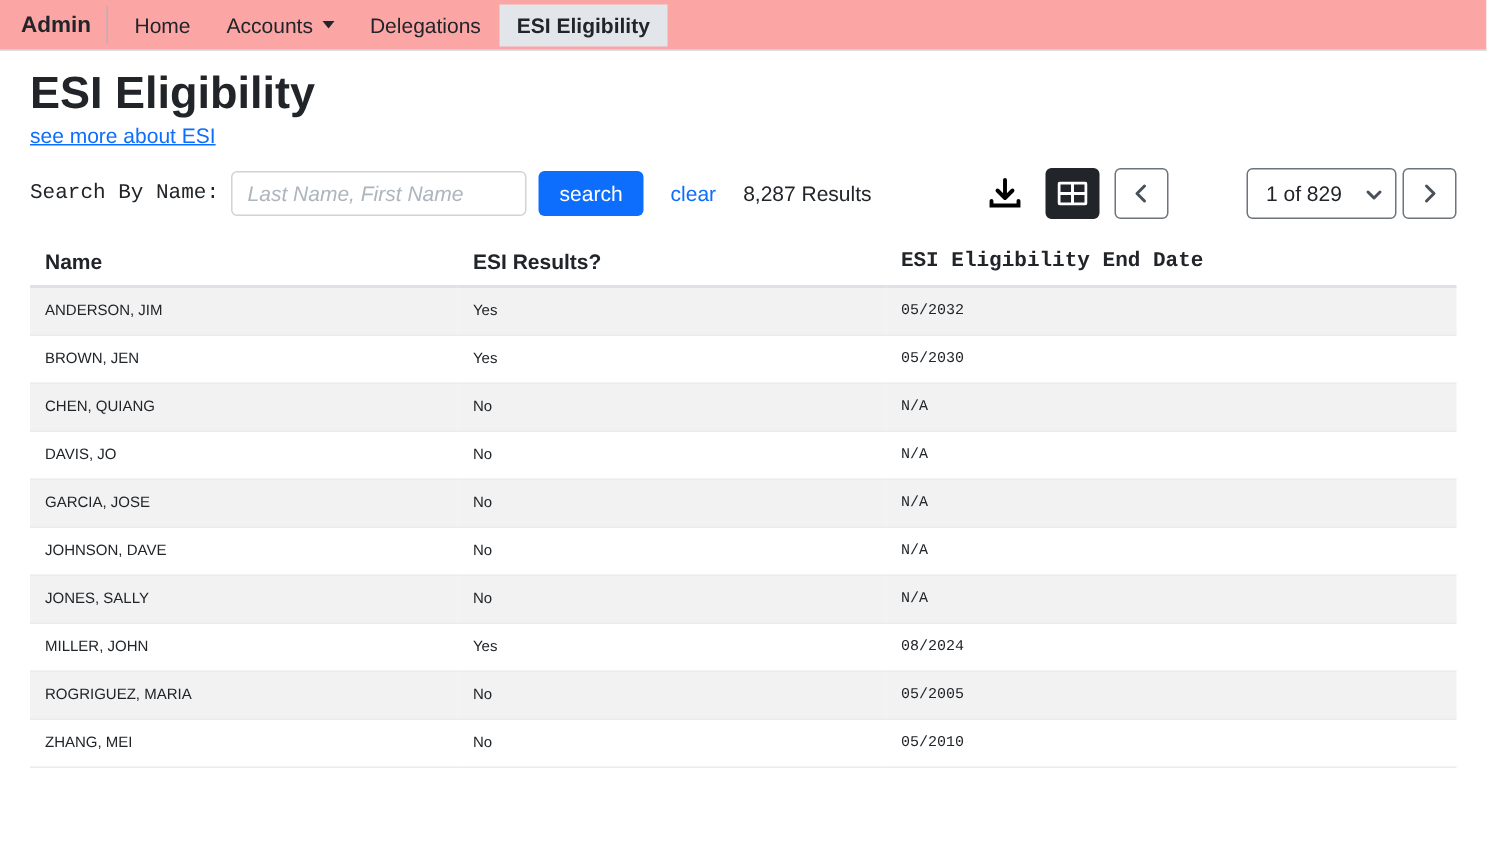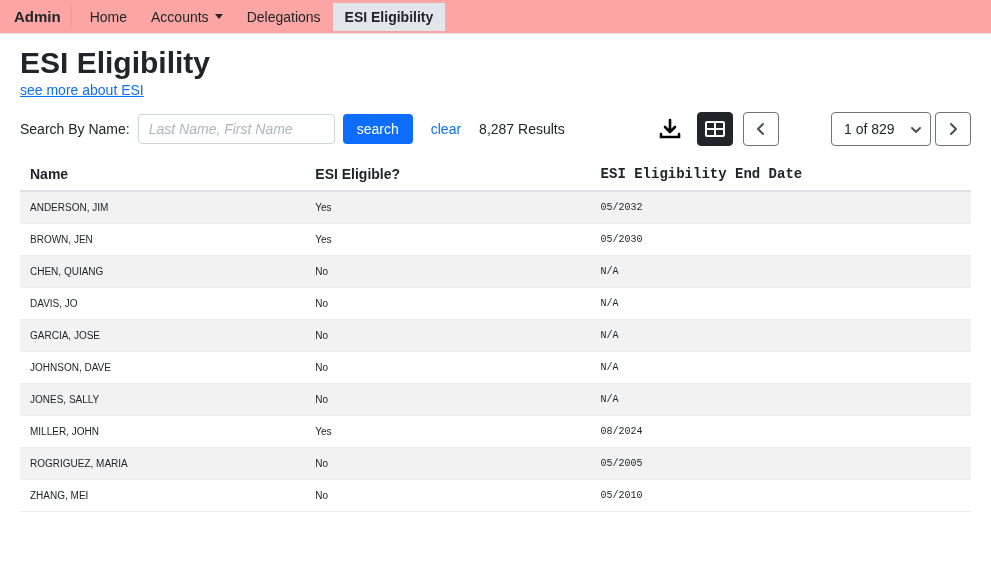--- a/index.html
+++ b/index.html
@@ -70,20 +70,21 @@
       margin-top: 14px;
       gap: 10px;
     }
     .toolbar .left {
       display: flex;
       align-items: center;
       gap: 8px;
     }
     .toolbar .label {
       font-size: 14px;
+      font-family: Liberation Mono, monospace;
     }
     .search-input {
       border: 1px solid #ced4da;
       border-radius: 4px;
       padding: 6px 10px;
       width: 197px;
       font-size: 14px;
       font-style: italic;
       color: #6c757d;
     }
@@ -264,21 +265,21 @@
           <path d="M3 2 L8 7 L3 12" stroke="#495057" stroke-width="2" fill="none" stroke-linecap="round" stroke-linejoin="round"></path>
         </svg>
       </button>
     </div>
   </div>
 
   <table class="data">
     <thead>
       <tr>
         <th>Name</th>
-        <th>ESI Eligible?</th>
+        <th>ESI Results?</th>
         <th>ESI Eligibility End Date</th>
       </tr>
     </thead>
     <tbody id="table-body">
     <tr>
           <td>ANDERSON, JIM</td>
           <td>Yes</td>
           <td>05/2032</td>
         </tr>
         <tr>

